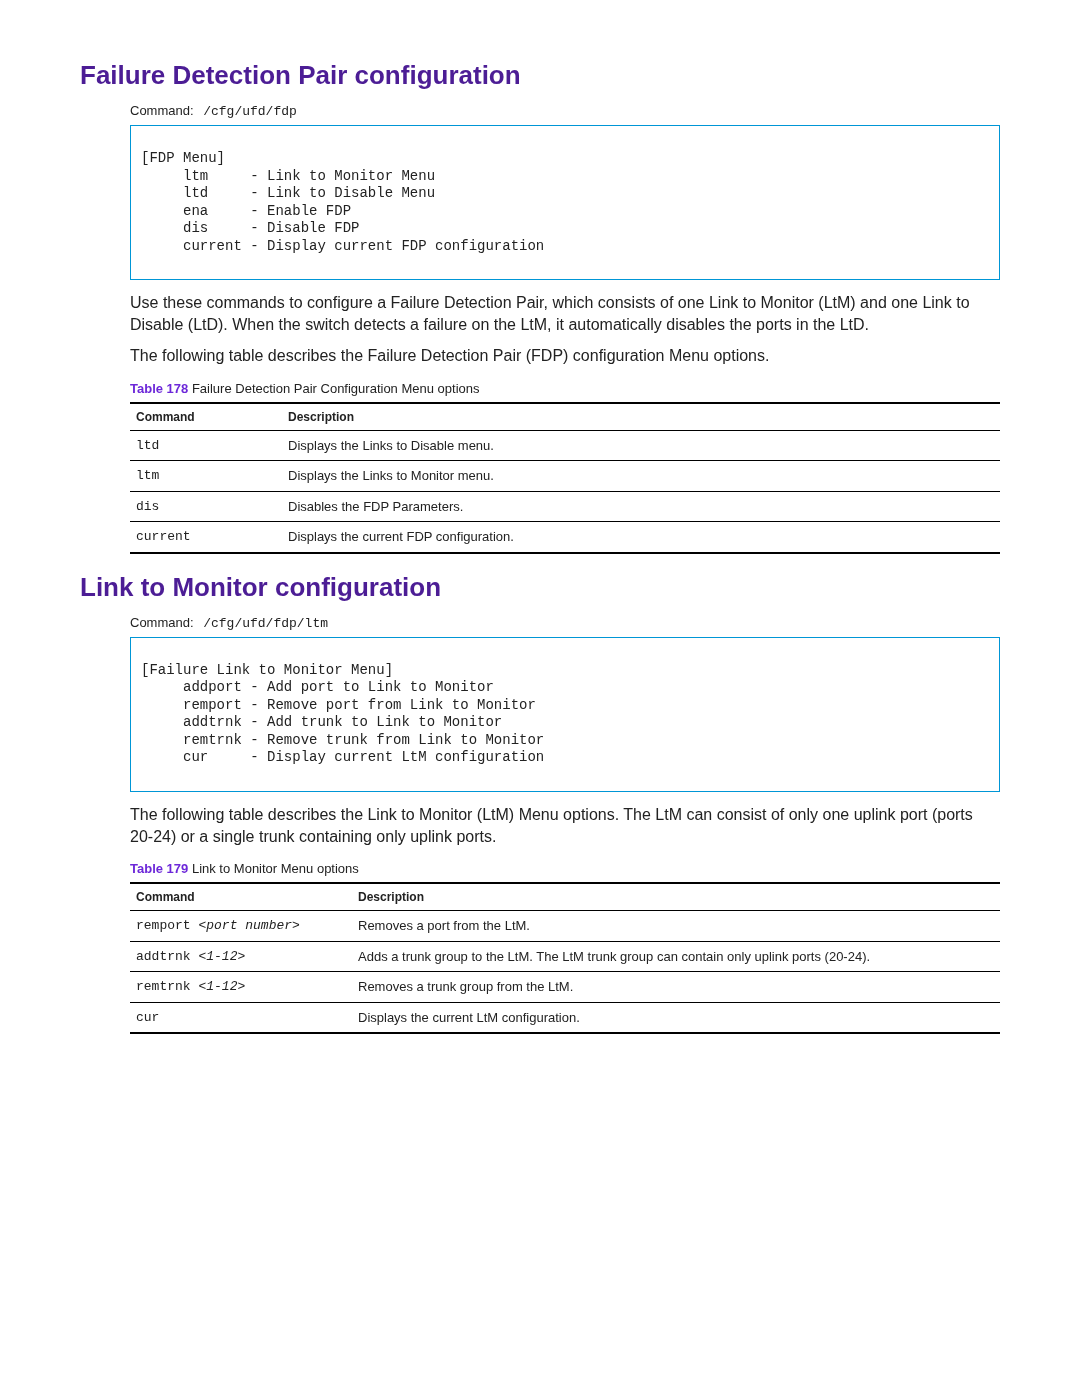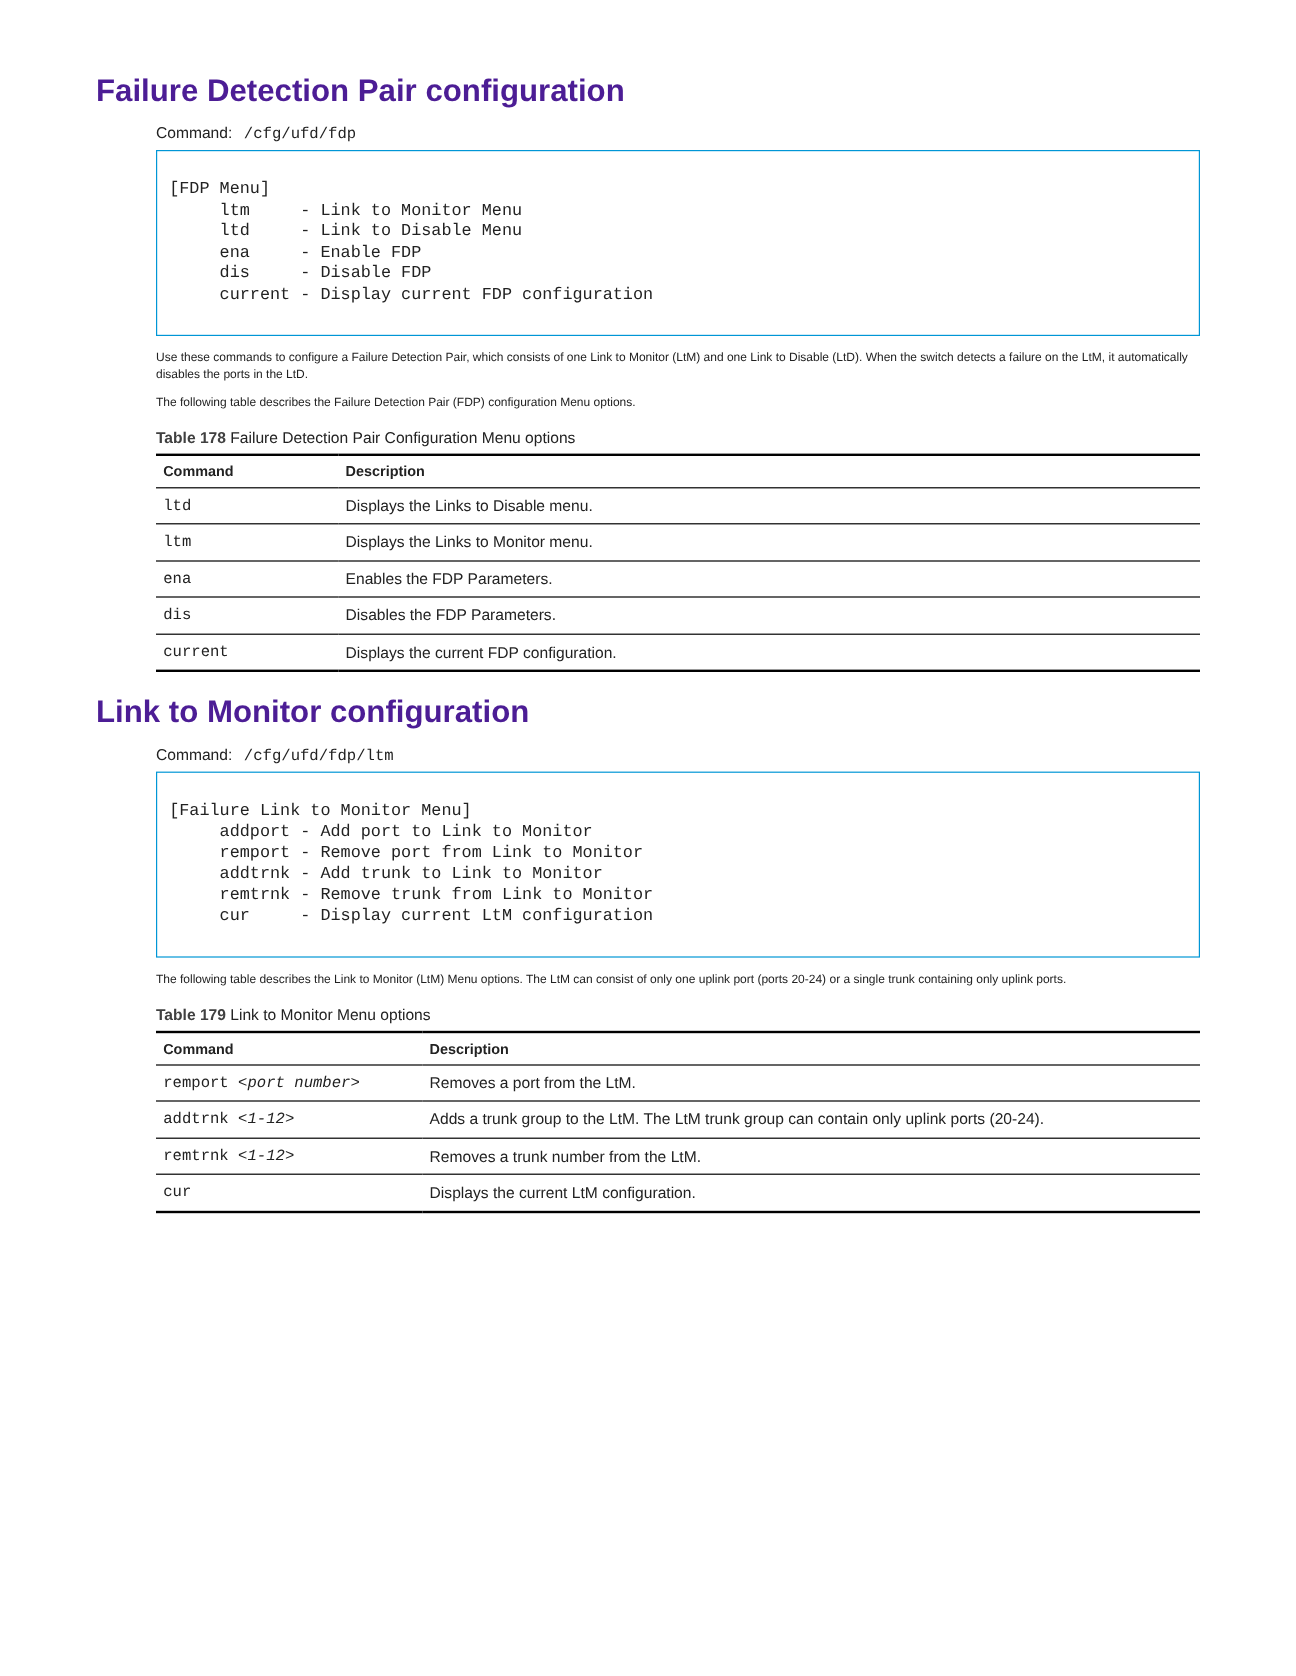--- a/index.html
+++ b/index.html
@@ -34,30 +34,30 @@
       border: 1px solid #0096d6;
       margin: 2px 0 12px 50px;
       padding: 24px 10px;
       font-family: "Courier New", monospace;
       font-size: 14px;
       white-space: pre;
       line-height: 1.25;
     }
     .para {
       margin: 10px 0 10px 50px;
-      font-size: 10px;
+      font-size: 16px;
       line-height: 1.35;
     }
     .table-caption {
       margin: 14px 0 6px 50px;
       font-size: 13px;
     }
     .table-caption .tbl-label {
       font-weight: bold;
-      color: #404040;
+      color: #6d28d9;
     }
     table.cmd-table {
       border-collapse: collapse;
       margin: 0 0 18px 50px;
       width: calc(100% - 50px);
       font-size: 13px;
     }
     table.cmd-table thead th {
       text-align: left;
       font-weight: bold;
@@ -118,24 +118,20 @@
   <tbody>
     <tr>
       <td class="mono">ltd</td>
       <td>Displays the Links to Disable menu.</td>
     </tr>
     <tr>
       <td class="mono">ltm</td>
       <td>Displays the Links to Monitor menu.</td>
     </tr>
     <tr>
-      <td class="mono">ena</td>
-      <td>Enables the FDP Parameters.</td>
-    </tr>
-    <tr>
       <td class="mono">dis</td>
       <td>Disables the FDP Parameters.</td>
     </tr>
     <tr>
       <td class="mono">current</td>
       <td>Displays the current FDP configuration.</td>
     </tr>
   </tbody>
 </table>
 
@@ -170,20 +166,20 @@
     <tr>
       <td class="mono"><span>remport </span><span class="italic">&lt;port number&gt;</span></td>
       <td>Removes a port from the LtM.</td>
     </tr>
     <tr>
       <td class="mono"><span>addtrnk </span><span class="italic">&lt;1-12&gt;</span></td>
       <td>Adds a trunk group to the LtM. The LtM trunk group can contain only uplink ports (20-24).</td>
     </tr>
     <tr>
       <td class="mono"><span>remtrnk </span><span class="italic">&lt;1-12&gt;</span></td>
-      <td>Removes a trunk number from the LtM.</td>
+      <td>Removes a trunk group from the LtM.</td>
     </tr>
     <tr>
       <td class="mono"><span>cur</span><span class="italic"></span></td>
       <td>Displays the current LtM configuration.</td>
     </tr>
   </tbody>
 </table>
 
 </body></html>

